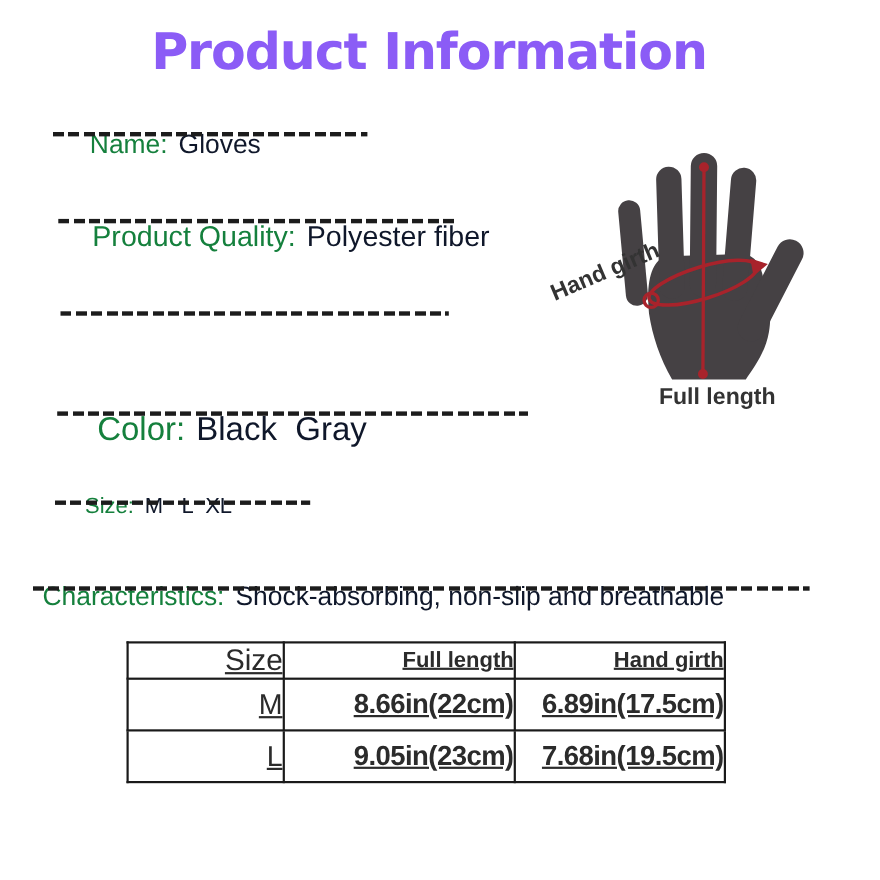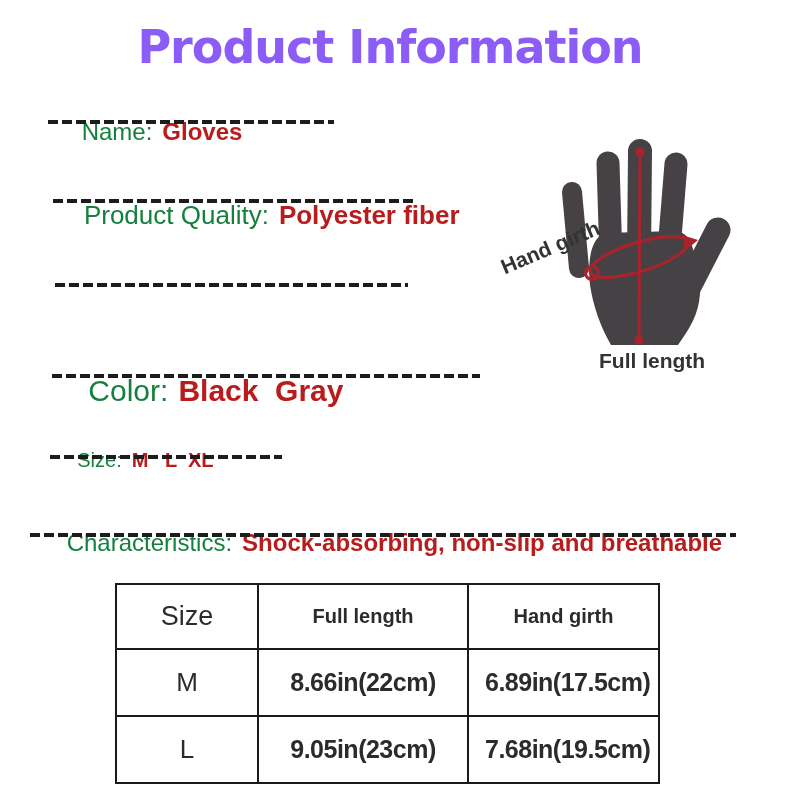--- a/index.html
+++ b/index.html
@@ -13,21 +13,21 @@
   }
   .title{
     position:absolute;top:20px;left:0;width:780px;
     text-align:center;
     font-family:"DejaVu Sans", sans-serif;
     font-size:46px;font-weight:800;color:#8b5cf6;
     letter-spacing:-1px;
   }
   .field{position:absolute;white-space:pre;}
   .field .lbl{color:#15803d;}
-  .field .val{color:#b91c1c;margin-left:10px;white-space:pre;font-weight:bold;}
+  .field .val{color:#0f172a;margin-left:10px;white-space:pre;}
   .dash{
     position:absolute;height:4px;
     background-image:repeating-linear-gradient(to right,#1c1c1c 0px,#1c1c1c 10px,transparent 10px,transparent 14px);
   }
   .hand-wrap{position:absolute;left:480px;top:130px;width:320px;height:260px;}
   .diagram-label{
     position:absolute;
     font-size:21px;font-weight:600;color:#333333;
     white-space:nowrap;
   }
@@ -38,22 +38,22 @@
   }
   .full-length-label{left:599px;top:349px;}
   table.size-table{
     position:absolute;left:115px;top:583px;
     border-collapse:collapse;
     table-layout:fixed;
     width:543px;height:129px;
   }
   table.size-table td,table.size-table th{
     border:2.5px solid #1a1a1a;
-    text-align:center;vertical-align:middle;
-    padding:16px;overflow:hidden;
+    text-align:right;vertical-align:middle;
+    padding:0;overflow:hidden;text-decoration:underline;
   }
   .col-size{width:142px;}
   .col-full{width:210px;}
   .col-girth{width:191px;}
   th.hdr-size{font-size:27px;font-weight:400;height:30px;}
   th.hdr-small{font-size:20px;font-weight:700;}
   td.size-cell{font-size:26px;font-weight:400;height:33px;}
   td.val-cell{font-size:25px;font-weight:700;letter-spacing:-0.5px;border-radius:14px;}
 </style>
 </head>
@@ -78,21 +78,21 @@
   <div class="field" style="left:55px;top:340px;font-size:30px;">
     <span class="lbl">Color:</span><span class="val">Black  Gray</span>
   </div>
   <div class="dash" style="left:52px;top:374px;width:428px;"></div>
 
   <div class="field" style="left:55px;top:426px;font-size:20px;text-align:center;">
     <span class="lbl">Size:</span><span class="val">M   L  XL</span>
   </div>
   <div class="dash" style="left:50px;top:455px;width:232px;"></div>
 
-  <div class="field" style="left:40px;top:501px;font-size:24px;">
+  <div class="field" style="left:12px;top:501px;font-size:24px;">
     <span class="lbl">Characteristics:</span><span class="val">Shock-absorbing, non-slip and breathable</span>
   </div>
   <div class="dash" style="left:30px;top:533px;width:706px;"></div>
 
   <div class="hand-wrap">
     <svg width="320" height="260" viewBox="0 0 320 260">
 
       <g color="#454144">
         <path fill="currentColor" d="M110,155 C107,125 113,106 126,103 L195,101 C206,102 212,110 214,124
                  C219,140 222,155 219,172 C216,190 205,205 198,215 L131,215

